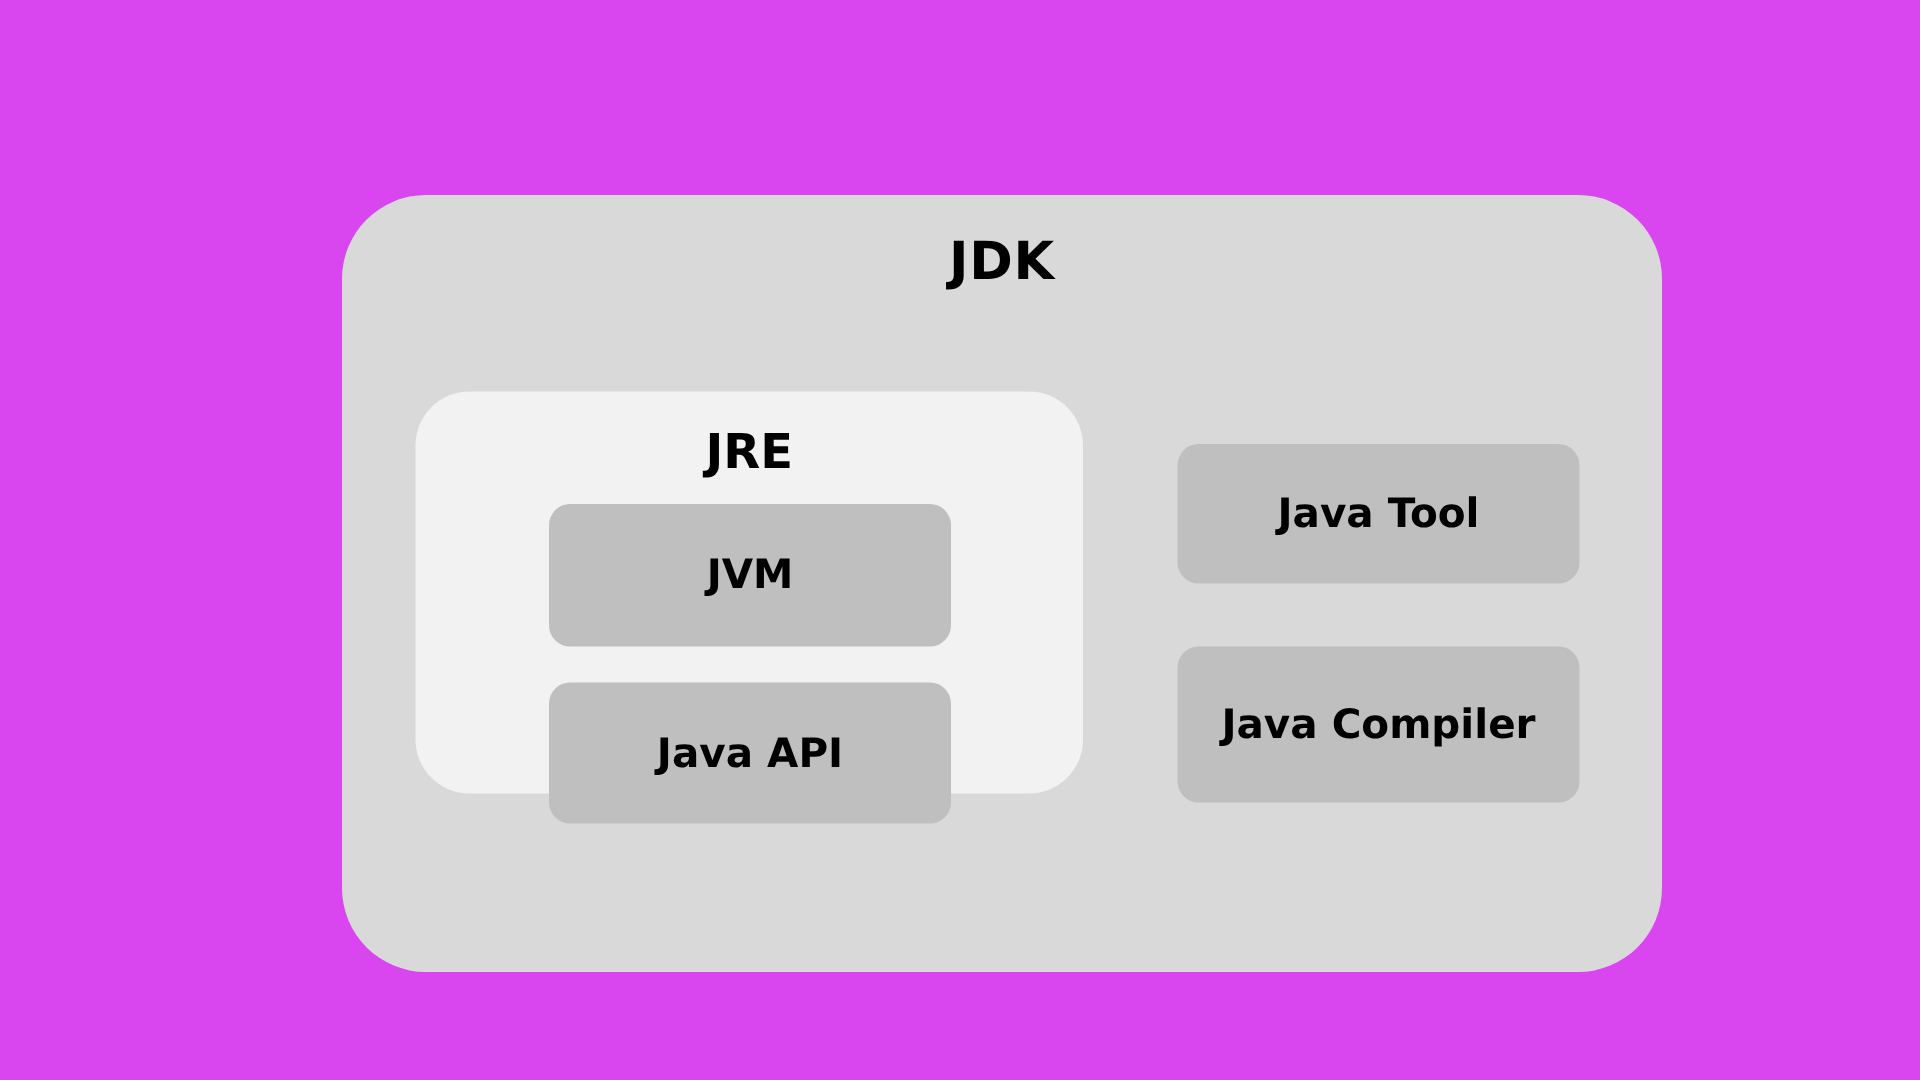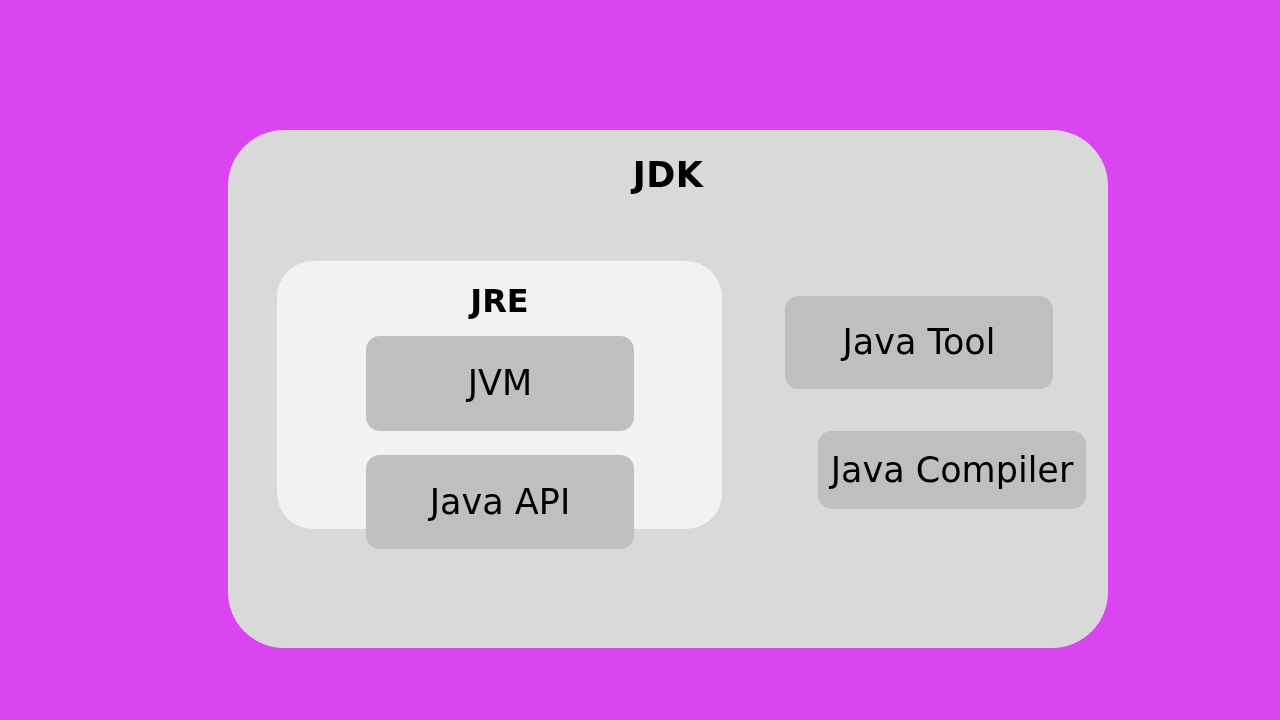--- a/index.html
+++ b/index.html
@@ -76,22 +76,22 @@
   .component-box {
     position: absolute;
     background: #bfbfbf;
     border-radius: 14px;
     display: flex;
     align-items: center;
     justify-content: center;
     box-sizing: border-box;
   }
   .component-label {
-    font-size: 35px;
-    font-weight: normal;
+    font-size: 27px;
+    font-weight: bold;
     color: #000000;
     line-height: 1;
     white-space: nowrap;
   }
 
   
   .box-jvm {
     left: 89px;   
     top: 75px;    
     width: 268px;
@@ -105,24 +105,24 @@
   }
 
   
   .box-javatool {
     left: 557px;  
     top: 166px;   
     width: 268px;
     height: 93px;
   }
   .box-javacompiler {
-    left: 590px;
+    left: 557px;
     top: 301px;   
     width: 268px;
-    height: 78px;
+    height: 104px;
   }
 </style>
 </head>
 <body>
 
 <div id="canvas">
 
   <div class="jdk-box">
 
     <div class="jdk-title">JDK</div>

